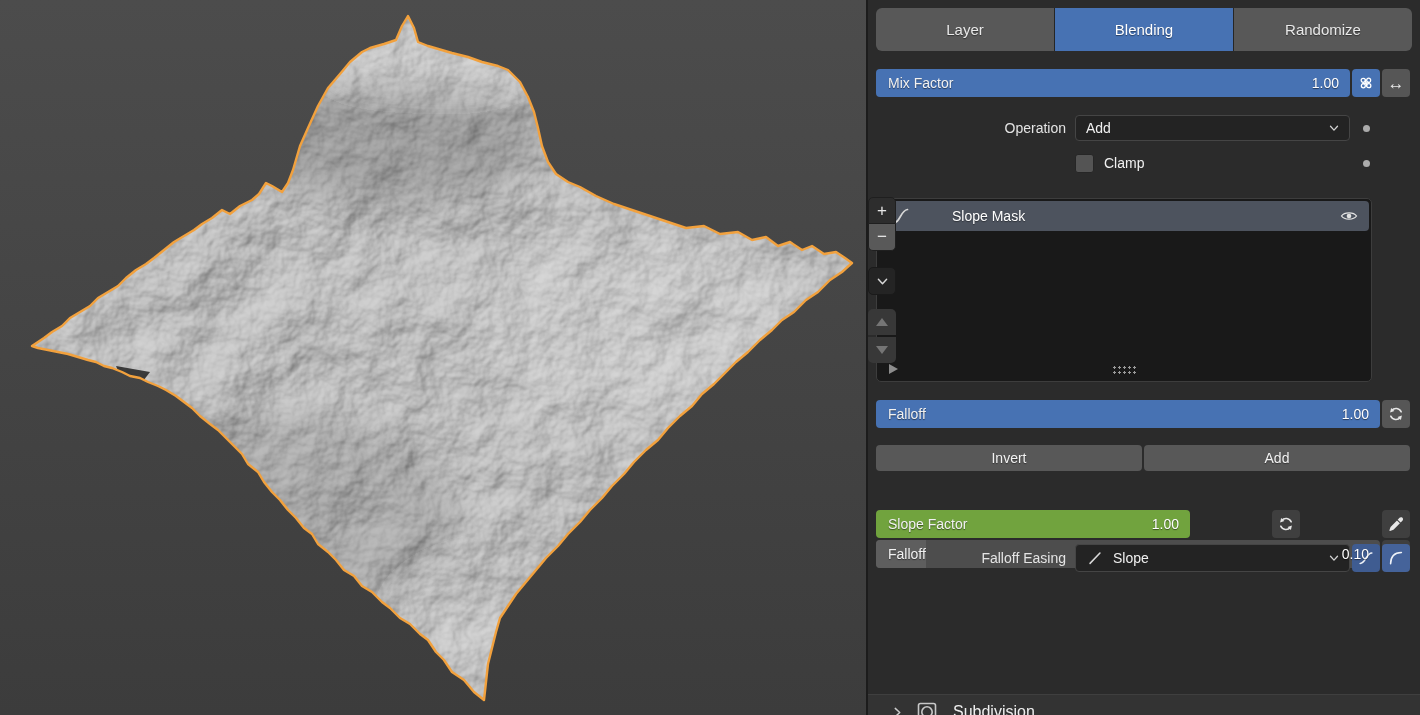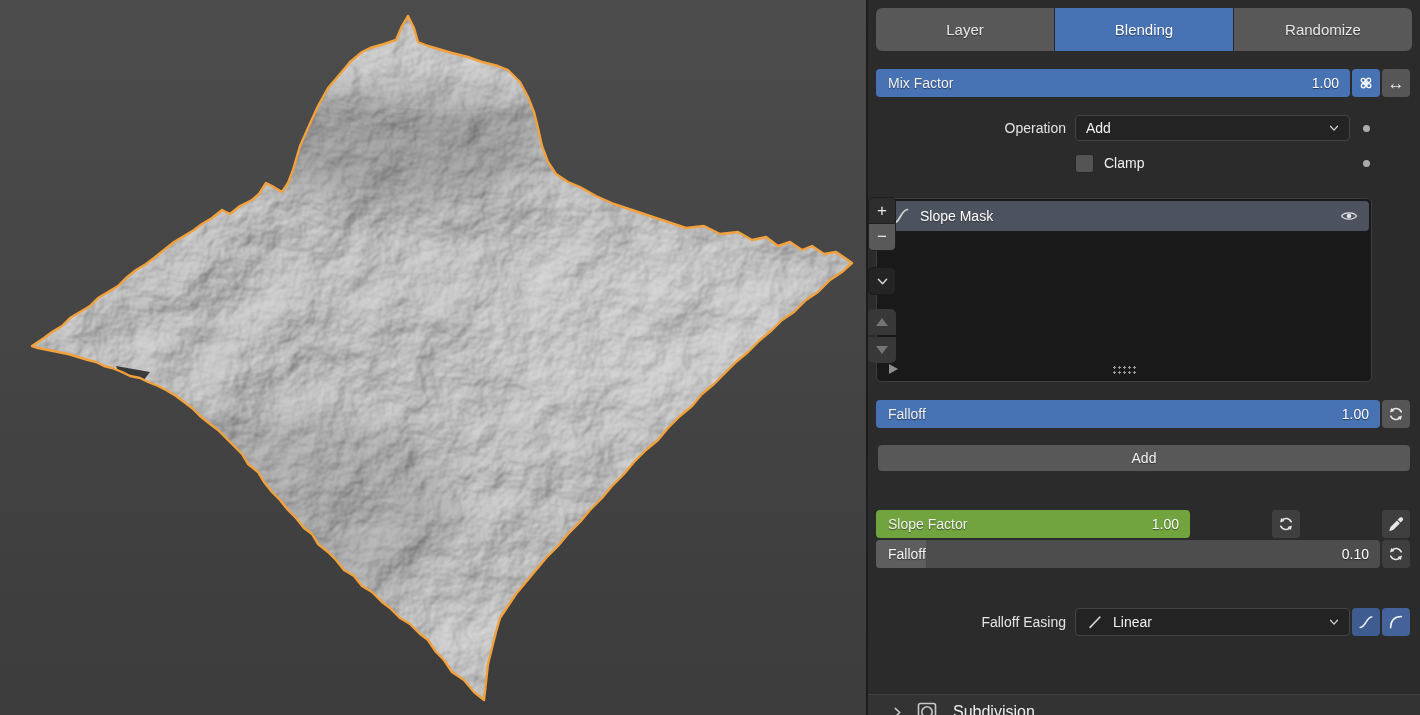--- a/index.html
+++ b/index.html
@@ -52,21 +52,21 @@
   .dot{width:7px;height:7px;border-radius:50%;background:#ababab;}
 
   .checkbox{width:19px;height:19px;border-radius:3px;background:#545454;border:1px solid #262626;
             box-sizing:border-box;align-self:center;flex:none;}
   .check-label{margin-left:10px;align-self:center;color:#f0f0f0;}
 
   
   .listbox{position:absolute;left:8px;top:198px;width:496px;height:184px;background:#191919;
            border:1px solid #3d3d3d;border-radius:5px;box-sizing:border-box;}
   .list-item{margin:2px;height:30px;border-radius:4px;display:flex;align-items:center;color:#fff;}
-  .list-item.selected{background:var(--c-list-selected,#4d535e);}
+  .list-item.selected{background:var(--c-list-selected,#4d535e);gap:32px;}
   .list-item .li-icon{margin-left:12px;width:20px;height:20px;flex:none;}
   .list-item .li-name{margin-left:9px;text-shadow:0 1px 1px rgba(0,0,0,.4);}
   .list-item .li-eye{margin-left:auto;margin-right:10px;width:20px;height:20px;flex:none;}
   .list-footer{position:absolute;left:0;right:0;bottom:5px;height:14px;}
   .tri-right{position:absolute;left:12px;top:2px;width:0;height:0;border-left:9px solid #8d8d8d;
              border-top:5.5px solid transparent;border-bottom:5.5px solid transparent;}
   .grip{position:absolute;left:50%;top:3px;transform:translateX(-50%);width:24px;height:9px;
         background-image:radial-gradient(#9a9a9a 1px,transparent 1.3px);background-size:5px 5px;}
   .side-btn{position:absolute;left:0;width:28px;display:flex;align-items:center;justify-content:center;
             color:#e8e8e8;font-size:17px;box-sizing:border-box;}
@@ -250,20 +250,21 @@
             <path d="M15.8 7.6 A6.3 6.3 0 0 0 5.2 6.2"></path>
             <path d="M4.2 12.4 A6.3 6.3 0 0 0 14.8 13.8"></path>
           </g>
           <path d="M3.4 8.2 L4.6 3.4 L8.2 6.6 Z" fill="#e6e6e6"></path>
           <path d="M16.6 11.8 L15.4 16.6 L11.8 13.4 Z" fill="#e6e6e6"></path>
         </svg>
       </div>
     </div>
 
     <div class="row" style="top:445px;height:26px;">
+      <div class="btn">Invert</div>
       <div class="gap2"></div>
       <div class="btn">Add</div>
     </div>
 
     <div class="row" style="top:510px;height:28px;gap:40px;">
       <div class="slider green">
         <span class="s-label">Slope Factor</span>
         <span class="s-value">1.00</span>
       </div>
       <div class="gap2"></div>
@@ -298,27 +299,27 @@
           <g fill="none" stroke="#e6e6e6" stroke-width="1.7" stroke-linecap="round">
             <path d="M15.8 7.6 A6.3 6.3 0 0 0 5.2 6.2"></path>
             <path d="M4.2 12.4 A6.3 6.3 0 0 0 14.8 13.8"></path>
           </g>
           <path d="M3.4 8.2 L4.6 3.4 L8.2 6.6 Z" fill="#e6e6e6"></path>
           <path d="M16.6 11.8 L15.4 16.6 L11.8 13.4 Z" fill="#e6e6e6"></path>
         </svg>
       </div>
     </div>
 
-    <div class="row" style="top:608px;height:28px;">
+    <div class="row" style="top:544px;height:28px;">
       <div class="label-col">Falloff Easing</div>
       <div class="dropdown">
         <svg class="ico" width="18" height="18" viewBox="0 0 20 20" style="margin-right:9px;">
           <line x1="4.5" y1="16" x2="15.5" y2="4.5" stroke="#d8d8d8" stroke-width="1.7" stroke-linecap="round"></line>
         </svg>
-        <span class="dd-text">Linear</span>
+        <span class="dd-text">Slope</span>
         <svg class="ico" width="14" height="14" viewBox="0 0 20 20">
           <polyline points="5,7.5 10,13 15,7.5" fill="none" stroke="#d4d4d4" stroke-width="1.8" stroke-linecap="round"></polyline>
         </svg>
       </div>
       <div class="gap2"></div>
       <div class="icnbtn curveblue darker">
         <svg class="ico" width="18" height="18" viewBox="0 0 20 20">
           <path d="M3.5 16 C10 16 10 4.5 16.5 4.5" fill="none" stroke="#eef2f8" stroke-width="1.7" stroke-linecap="round"></path>
         </svg>
       </div>

